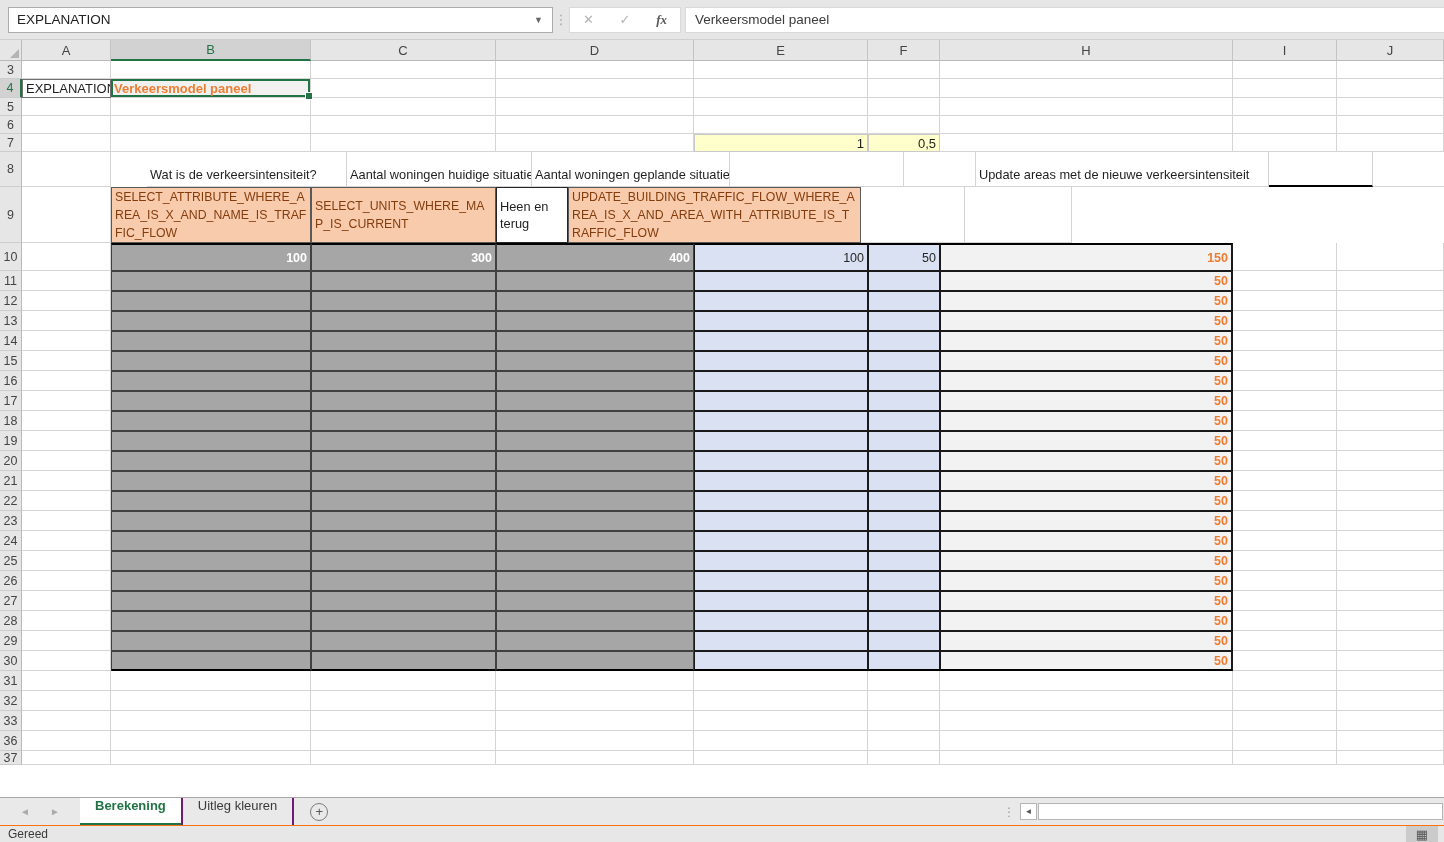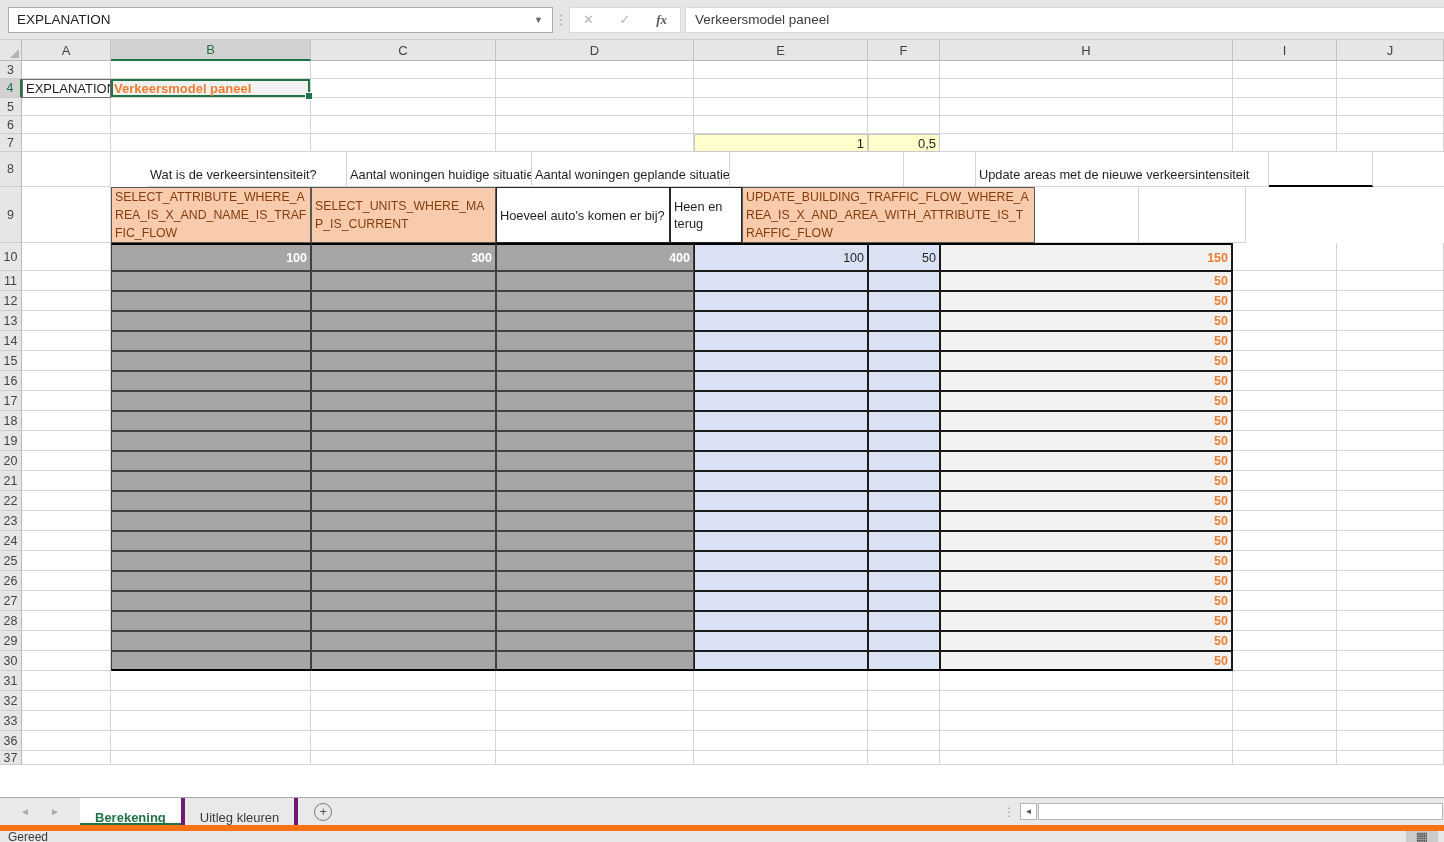--- a/index.html
+++ b/index.html
@@ -70,36 +70,36 @@
     border-right-width:2px; color:var(--orange-text); font-weight:700;
     justify-content:flex-end; font-size:12.5px; }
   .bt { border-top:2px solid #000; }
   .bb { border-bottom:2px solid #000; }
 
   
   .tabbar { height:28px; background:#E9E9E9; border-top:1px solid #A8A8A8;
     display:flex; align-items:stretch; }
   .tab-nav { width:80px; display:flex; align-items:center; justify-content:space-evenly;
     color:#ABABAB; font-size:10px; }
-  .tab { padding:0 15px; display:flex; align-items:flex-end; font-size:13px;
-    color:#3a3a3a; border-right:4px solid #701a75; }
+  .tab { padding:0 15px; display:flex; align-items:flex-start; font-size:13px;
+    color:#3a3a3a; border-right:2px solid #701a75; }
   .tab.active { background:#fff; color:var(--accent-green); font-weight:700;
     box-shadow:inset 0 -2px 0 var(--accent-green); }
   .add-sheet { width:18px; height:18px; border-radius:50%; border:1px solid #7c7c7c;
     color:#555; display:flex; align-items:center; justify-content:center;
     font-size:13px; margin-left:16px; align-self:center; line-height:1; }
   .tab-right { margin-left:auto; display:flex; align-items:center; }
   .dots { color:#9c9c9c; font-size:12px; padding:0 5px; }
   .hscroll { width:424px; height:28px; display:flex; align-items:center; padding-right:1px; }
   .hs-btn { width:17px; height:17px; background:#fff; border:1px solid #B5B5B5;
     color:#555; font-size:8px; display:flex; align-items:center; justify-content:center; }
   .hs-thumb { flex:1; height:17px; background:#fff; border:1px solid #B5B5B5; margin-left:1px; }
 
   
-  .statusbar { height:17px; background:#E7E7E7; border-top:6px solid #f97316;
+  .statusbar { height:17px; background:#E7E7E7; border-top:1px solid #f97316;
     display:flex; align-items:center; font-size:12px; color:#3a3a3a;
     padding-left:8px; position:relative; }
   .view-icon { position:absolute; right:6px; top:0; bottom:0; width:32px;
     background:#CBCBCB; display:flex; align-items:center; justify-content:center;
     color:#555; font-size:13px; }
 </style>
 </head>
 <body>
 
 <div class="topbar">
@@ -201,21 +201,20 @@
       <div class="cell" style="width: 72px;"></div>
       <div class="cell cs-label" style="width: 293px;">Update areas met de nieuwe verkeersintensiteit</div>
       <div class="cell cs-black-bottom" style="width: 104px;"></div>
       <div class="cell" style="width: 107px;"></div>
     </div>
     <div class="sheet-row" style="height: 56px;">
       <div class="row-header">9</div>
       <div class="cell" style="width: 89px;"></div>
       <div class="cell cs-orange-header" style="width: 200px;">SELECT_ATTRIBUTE_WHERE_AREA_IS_X_AND_NAME_IS_TRAFFIC_FLOW</div>
       <div class="cell cs-orange-header" style="width: 185px;">SELECT_UNITS_WHERE_MAP_IS_CURRENT</div>
-      <div class="cell cs-label-bordered" style="width: 174px;">Hoeveel auto's komen er bij?</div>
       <div class="cell cs-label-bordered cs-wrap" style="width: 72px;">Heen en terug</div>
       <div class="cell cs-orange-header" style="width: 293px;">UPDATE_BUILDING_TRAFFIC_FLOW_WHERE_AREA_IS_X_AND_AREA_WITH_ATTRIBUTE_IS_TRAFFIC_FLOW</div>
       <div class="cell" style="width: 104px;"></div>
       <div class="cell" style="width: 107px;"></div>
     </div>
     <div class="sheet-row" style="height: 28px;">
       <div class="row-header">10</div>
       <div class="cell" style="width: 89px;"></div>
       <div class="cell cs-gray bt" style="width: 200px;">100</div>
       <div class="cell cs-gray bt" style="width: 185px;">300</div>

